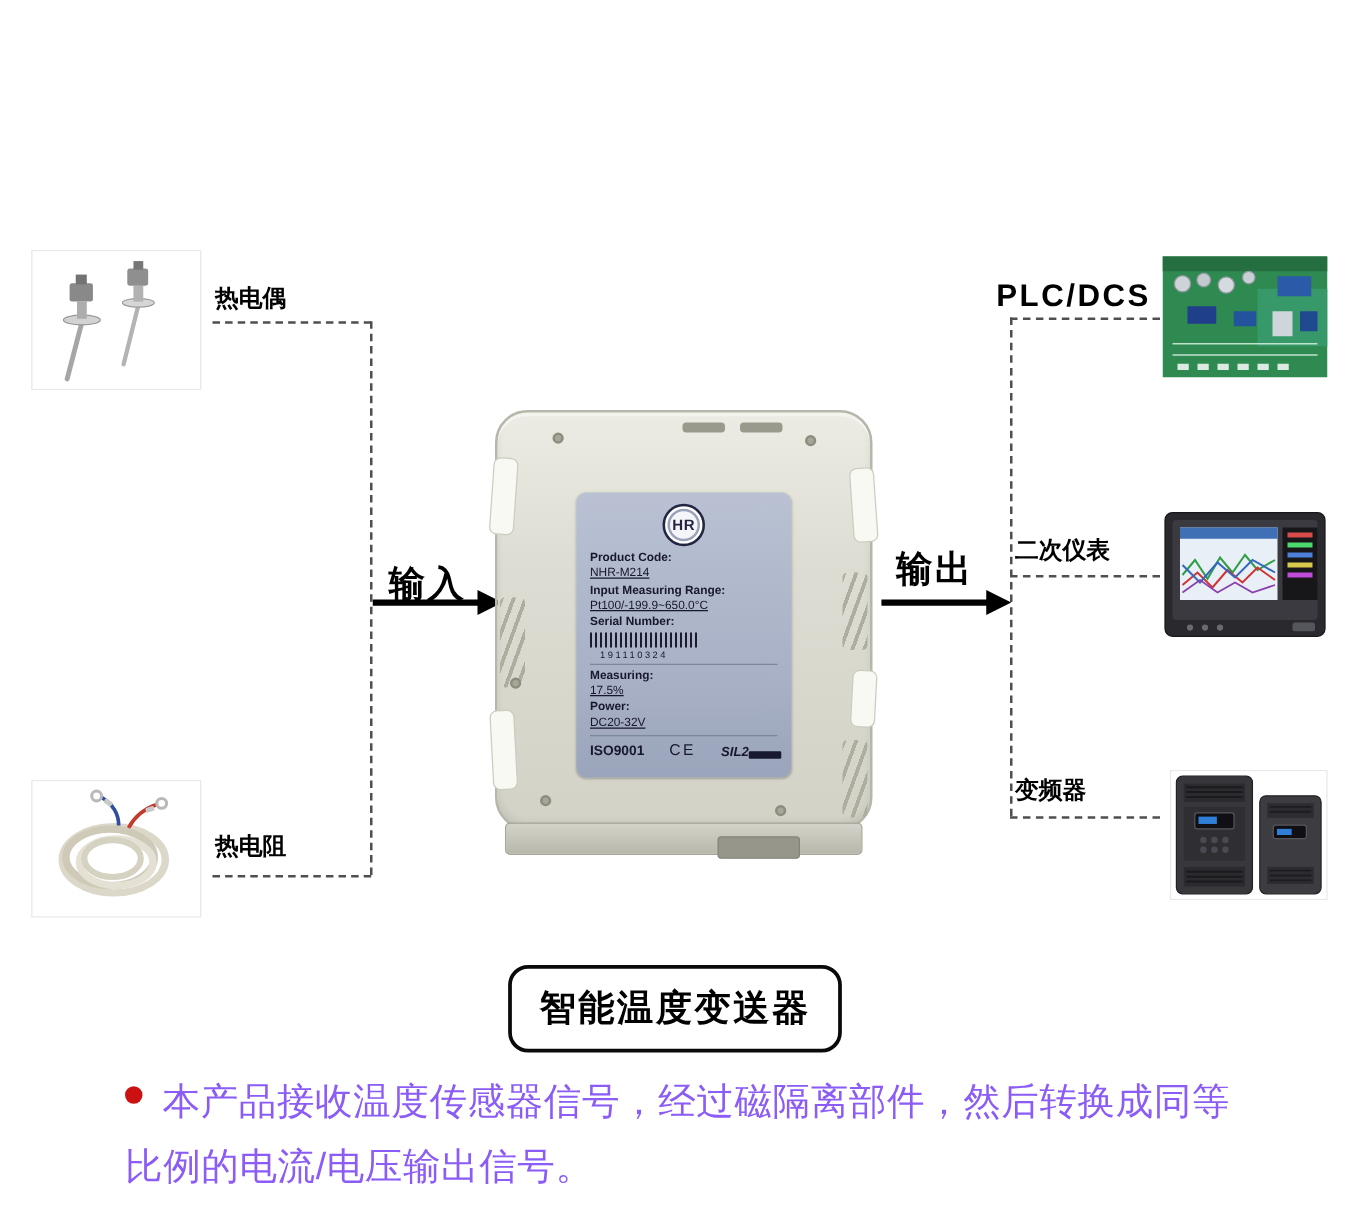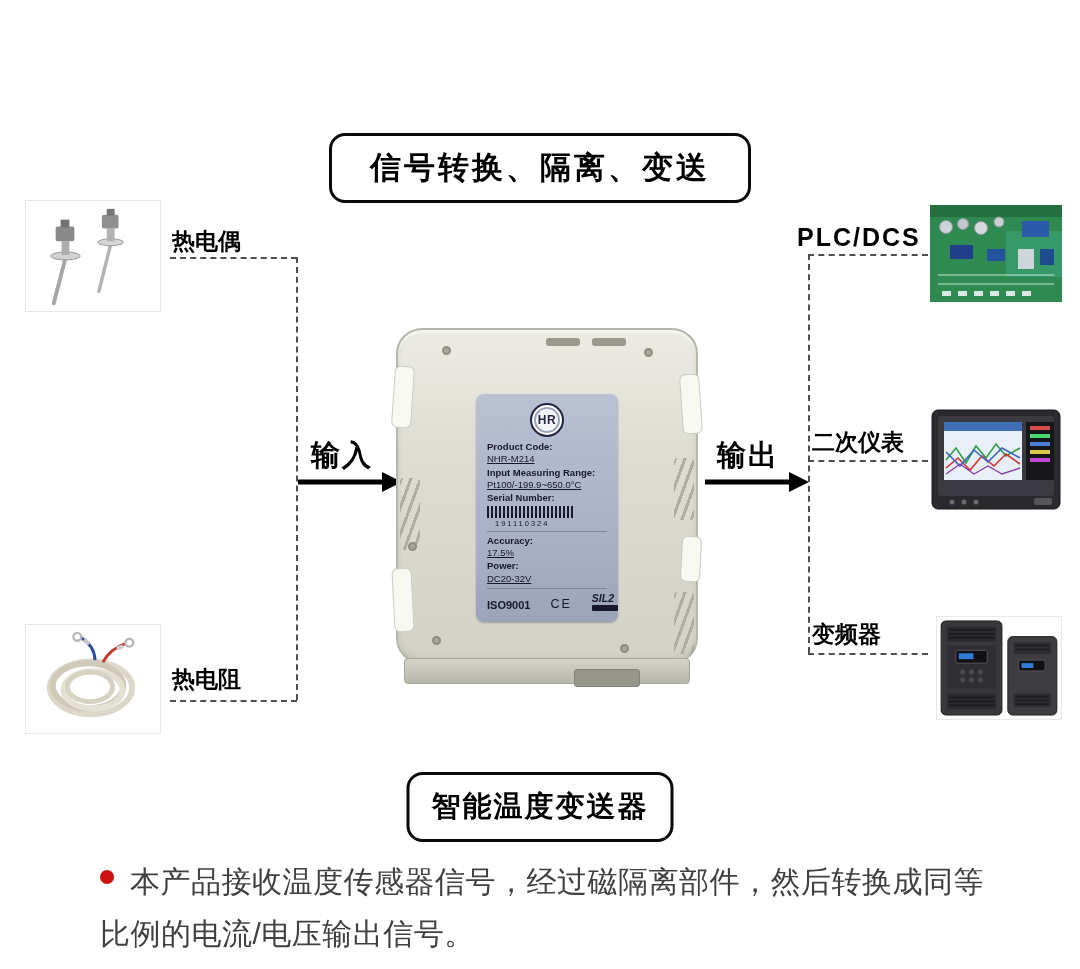--- a/index.html
+++ b/index.html
@@ -20,39 +20,39 @@
   .pill.bottom{top:772px;font-size:29px;padding:12px 22px;letter-spacing:2px;}
 
   .photo{position:absolute;background:#fff;border:1px solid #e8e8e8;box-sizing:border-box;}
   .photo svg{display:block;width:100%;height:100%;}
   #panel-tc {left:25px;top:200px;width:136px;height:112px;}
   #panel-rtd{left:25px;top:624px;width:136px;height:110px;}
   #panel-plc{left:930px;top:205px;width:132px;height:97px;border:none;}
   #panel-rec{left:930px;top:408px;width:132px;height:103px;border:none;}
   #panel-vfd{left:936px;top:616px;width:126px;height:104px;}
 
-  .side-label{position:absolute;font-weight:800;font-size:23px;white-space:nowrap;}
+  .side-label{position:absolute;font-weight:800;font-size:19px;white-space:nowrap;}
   #lbl-tc {left:172px;top:226px;}
   #lbl-rtd{left:172px;top:664px;}
   #lbl-plc{left:797px;top:223px;font-size:25px;letter-spacing:2px;}
   #lbl-rec{left:812px;top:427px;}
   #lbl-vfd{left:812px;top:619px;}
 
   .dash-h{position:absolute;height:0;border-top:2px dashed #4f4f4f;}
   .dash-v{position:absolute;width:0;border-left:2px dashed #4f4f4f;}
   #dl-top{left:170px;top:257px;width:127px;}
   #dl-bot{left:170px;top:700px;width:127px;}
   #dl-v  {left:296px;top:257px;height:443px;}
   #dr-v  {left:808px;top:254px;height:399px;}
   #dr-top{left:808px;top:254px;width:120px;}
   #dr-mid{left:808px;top:460px;width:120px;}
   #dr-bot{left:808px;top:653px;width:120px;}
 
   .flow-label{position:absolute;font-size:29px;font-weight:800;letter-spacing:2px;}
-  #lbl-in {left:311px;top:436px;text-align:right;}
+  #lbl-in {left:311px;top:448px;text-align:right;}
   #lbl-out{left:717px;top:436px;}
   .arrow{position:absolute;width:104px;height:28px;}
   #arrow-in {left:298px;top:468px;}
   #arrow-out{left:705px;top:468px;}
 
   
   #device{position:absolute;left:388px;top:322px;width:318px;height:362px;}
   .dev-body{
     position:absolute;left:8px;right:8px;top:6px;bottom:20px;
     background:linear-gradient(180deg,#ecece4 0%,#dddDD3 35%,#d2d2c7 100%);
@@ -74,60 +74,59 @@
   .s1{left:44px;top:16px;} .s2{left:246px;top:18px;} .s3{left:10px;top:212px;}
   .s4{left:34px;top:306px;} .s5{left:222px;top:314px;}
   .dev-rail{
     position:absolute;left:16px;right:16px;bottom:0;height:24px;
     background:linear-gradient(#d3d3c9,#b7b7ab);border:1px solid #a5a598;border-radius:4px;
   }
   .dev-clip{position:absolute;right:66px;bottom:-3px;width:64px;height:16px;background:#96968a;border:1px solid #83837a;border-radius:3px;}
 
   .dev-label{
     position:absolute;left:50%;top:64px;transform:translateX(-50%);
-    width:142px;height:228px;box-sizing:border-box;padding:9px 11px 6px;
+    width:172px;height:228px;box-sizing:border-box;padding:9px 11px 6px;
     background:linear-gradient(180deg,#b9c1d3 0%,#a6afc4 70%,#9aa4ba 100%);
     border-radius:8px;color:#17172e;box-shadow:0 1px 2px rgba(0,0,0,.25);
   }
   .dev-logo{
     width:34px;height:34px;margin:0 auto 4px;border-radius:50%;
     background:#f4f5f8;border:2px solid #242443;box-sizing:border-box;
     display:flex;align-items:center;justify-content:center;
     font-weight:800;font-size:12px;color:#242443;letter-spacing:.5px;
     box-shadow:inset 0 0 0 2px #fff, inset 0 0 0 4px #9aa3bb;
   }
   .f-label{font-size:9.5px;font-weight:800;line-height:1.3;}
   .f-value{font-size:9.5px;line-height:1.3;margin-bottom:1px;text-decoration:underline;}
   .barcode{height:12px;width:86px;margin-top:1px;background:repeating-linear-gradient(90deg,#1b1b30 0 2px,rgba(0,0,0,0) 2px 4px);}
   .serial{font-size:7.5px;letter-spacing:2px;margin:1px 0 2px 8px;}
   .dev-divider{border-top:1px solid #7d869d;margin:3px 0;}
   .cert-row{display:flex;align-items:flex-end;gap:20px;margin-top:4px;}
   .iso{font-weight:800;font-size:11px;}
   .ce{font-size:12.5px;font-weight:400;letter-spacing:2px;}
-  .sil-wrap{display:flex;flex-direction:column;align-items:flex-start;line-height:1;}
+  .sil-wrap{display:flex;flex-direction:row;align-items:flex-end;line-height:1;}
   .sil{font-style:italic;font-weight:800;font-size:10.5px;}
   .sil-bar{width:26px;height:6px;background:#181830;margin-top:1px;border-radius:1px;}
 
   
   .desc{
     position:absolute;left:100px;top:856px;width:905px;margin:0;
-    font-size:30px;line-height:1.72;color:#404040;letter-spacing:.5px;
+    font-size:30px;line-height:1.72;color:#8b5cf6;letter-spacing:.5px;
   }
   .bullet{
     display:inline-block;width:14px;height:14px;border-radius:50%;
     background:#cb1111;margin-right:16px;vertical-align:8px;
   }
 </style>
 </head>
 <body>
 
 <div class="canvas">
 
 
-  <div class="pill subtitle">信号转换、隔离、变送</div>
 
   <div class="photo" id="panel-tc">
     <svg viewBox="0 0 136 112">
       <rect x="0" y="0" width="136" height="112" fill="#ffffff"></rect>
       <path d="M86 44 L74 92" stroke="#b3b3b3" stroke-width="3.5" stroke-linecap="round"></path>
       <ellipse cx="86" cy="42" rx="13" ry="3.5" fill="#d6d6d6" stroke="#9b9b9b"></ellipse>
       <rect x="82" y="28" width="8" height="13" fill="#b2b2b2"></rect>
       <rect x="77" y="14" width="17" height="14" rx="2" fill="#8f8f8f"></rect>
       <rect x="82" y="8" width="8" height="7" fill="#777777"></rect>
       <path d="M40 58 L28 104" stroke="#a6a6a6" stroke-width="4" stroke-linecap="round"></path>
@@ -203,21 +202,21 @@
       <div class="dev-label">
         <div class="dev-logo">HR</div>
         <div class="f-label">Product Code:</div>
         <div class="f-value">NHR-M214</div>
         <div class="f-label">Input Measuring Range:</div>
         <div class="f-value">Pt100/-199.9~650.0°C</div>
         <div class="f-label">Serial Number:</div>
         <div class="barcode"></div>
         <div class="serial">191110324</div>
         <div class="dev-divider"></div>
-        <div class="f-label">Accuracy:</div>
+        <div class="f-label">Measuring:</div>
         <div class="f-value">17.5%</div>
         <div class="f-label">Power:</div>
         <div class="f-value">DC20-32V</div>
         <div class="dev-divider"></div>
         <div class="cert-row">
           <span class="iso">ISO9001</span>
           <span class="ce">CE</span>
           <span class="sil-wrap">
             <span class="sil">SIL2</span>
             <span class="sil-bar"></span>

